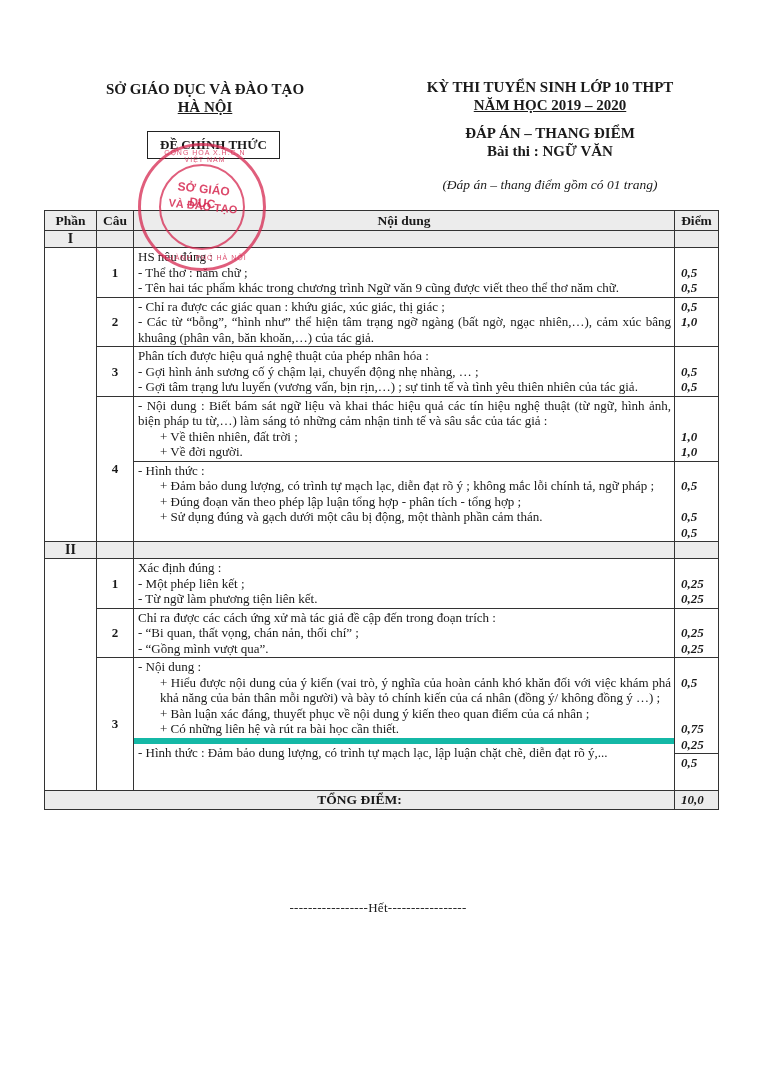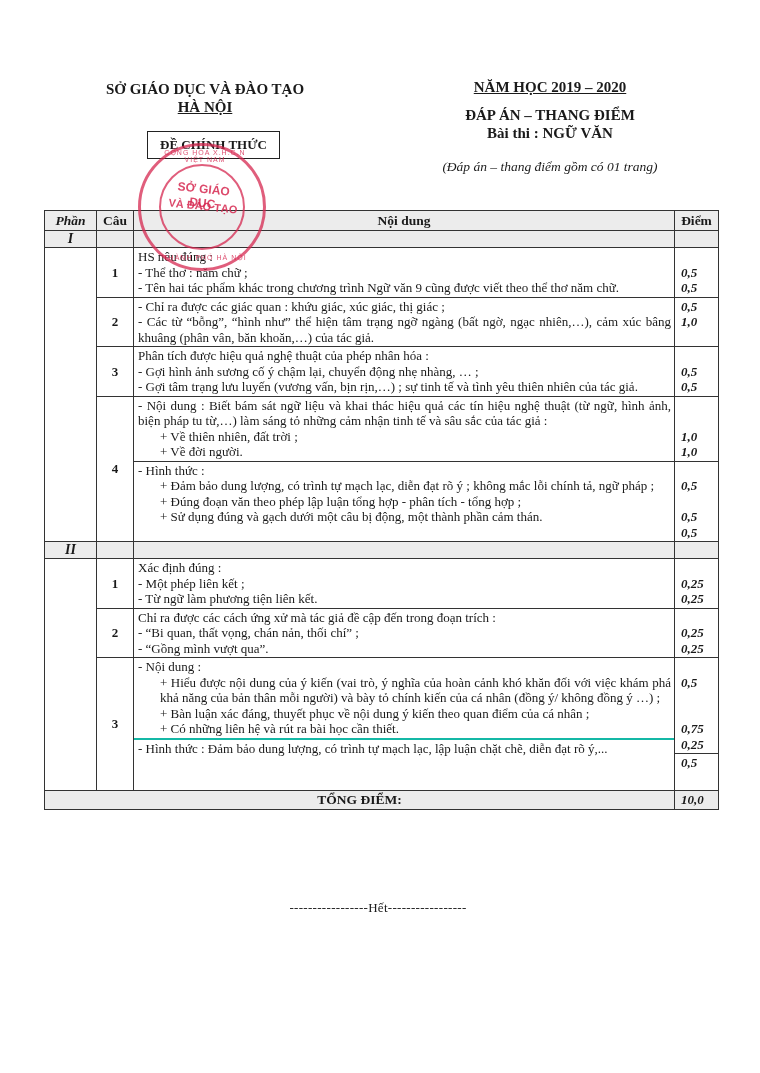--- a/index.html
+++ b/index.html
@@ -21,21 +21,21 @@
   .header-right { position: absolute; left: 395px; top: 78px; width: 310px; text-align: center; }
   .header-right .exam { font-weight: bold; font-size: 15px; line-height: 18px; }
   .header-right .year { font-weight: bold; font-size: 15px; line-height: 18px; text-decoration: underline; }
   .header-right .answer { font-weight: bold; font-size: 15px; line-height: 18px; margin-top: 10px; }
   .header-right .subject { font-weight: bold; font-size: 15px; line-height: 18px; }
   .header-right .note { font-style: italic; font-size: 13.5px; line-height: 18px; margin-top: 16px; }
 
   table.grid { position: absolute; left: 44px; top: 210px; width: 675px; border-collapse: collapse; font-size: 13px; line-height: 15.5px; }
   table.grid td, table.grid th { border: 1px solid #333; vertical-align: top; }
   table.grid th { font-weight: bold; font-size: 13.5px; background: #ececec; height: 20px; text-align: center; vertical-align: middle; }
-  .c-part { width: 52px; text-align: center; font-weight: bold; font-style: italic; }
+  .c-part { width: 52px; text-align: center; font-weight: bold; }
   .c-q { width: 37px; text-align: center; font-weight: bold; vertical-align: middle !important; margin-left: 14px; }
   .c-content { padding: 1px 3px 1px 4px; text-align: justify; }
   .c-score { width: 44px; padding: 1px 3px 1px 6px; font-weight: bold; font-style: italic; }
   tr.section td { background: #ececec; height: 17px; }
   tr.section td.c-part { font-size: 14px; vertical-align: middle; }
   .line { display: block; min-height: 15.5px; }
   .indent { padding-left: 22px; }
   tr.total td { background: #ececec; height: 18px; font-weight: bold; vertical-align: middle; }
   tr.total td.label { text-align: center; font-size: 13.5px; }
   .no-bottom { border-bottom: none !important; }
@@ -53,20 +53,21 @@
 
 <div class="stamp">
   <div class="ring-top">CỘNG HÒA X.H.C.N VIỆT NAM</div>
   <div class="inner"></div>
   <div class="t1">SỞ GIÁO DỤC</div>
   <div class="t2">VÀ ĐÀO TẠO</div>
   <div class="ring-bot">THÀNH PHỐ HÀ NỘI</div>
 </div>
 
 <div class="header-right">
+  <div class="exam">KỲ THI TUYỂN SINH LỚP 10 THPT</div>
   <div class="year">NĂM HỌC 2019 – 2020</div>
   <div class="answer">ĐÁP ÁN – THANG ĐIỂM</div>
   <div class="subject">Bài thi : NGỮ VĂN</div>
   <div class="note">(Đáp án – thang điểm gồm có 01 trang)</div>
 </div>
 
 <table class="grid">
   <tbody>
       <tr>
     <th class="c-part">Phần</th>
@@ -187,21 +188,21 @@
     <td class="c-score">
       <span class="line"></span>
       <span class="line">0,25</span>
       <span class="line">0,25</span>
     </td>
   </tr>
 
   <tr>
     <td class="c-q">3</td>
     <td class="c-content" style="padding:0;">
-      <div style="padding:1px 3px 1px 4px;border-bottom:2px solid #14b8a6;">
+      <div style="padding:1px 3px 1px 4px;border-bottom:6px solid #14b8a6;">
         <span class="line">- Nội dung :</span>
         <span class="line indent">+ Hiểu được nội dung của ý kiến (vai trò, ý nghĩa của hoàn cảnh khó khăn đối với việc khám phá khả năng của bản thân mỗi người) và bày tỏ chính kiến của cá nhân (đồng ý/ không đồng ý …) ;</span>
         <span class="line indent">+ Bàn luận xác đáng, thuyết phục về nội dung ý kiến theo quan điểm của cá nhân ;</span>
         <span class="line indent">+ Có những liên hệ và rút ra bài học cần thiết.</span>
       </div>
       <div style="padding:1px 3px 4px 4px;">
         <span class="line">- Hình thức : Đảm bảo dung lượng, có trình tự mạch lạc, lập luận chặt chẽ, diễn đạt rõ ý,...</span>
       </div>
     </td>
     <td class="c-score" style="padding:0;">

